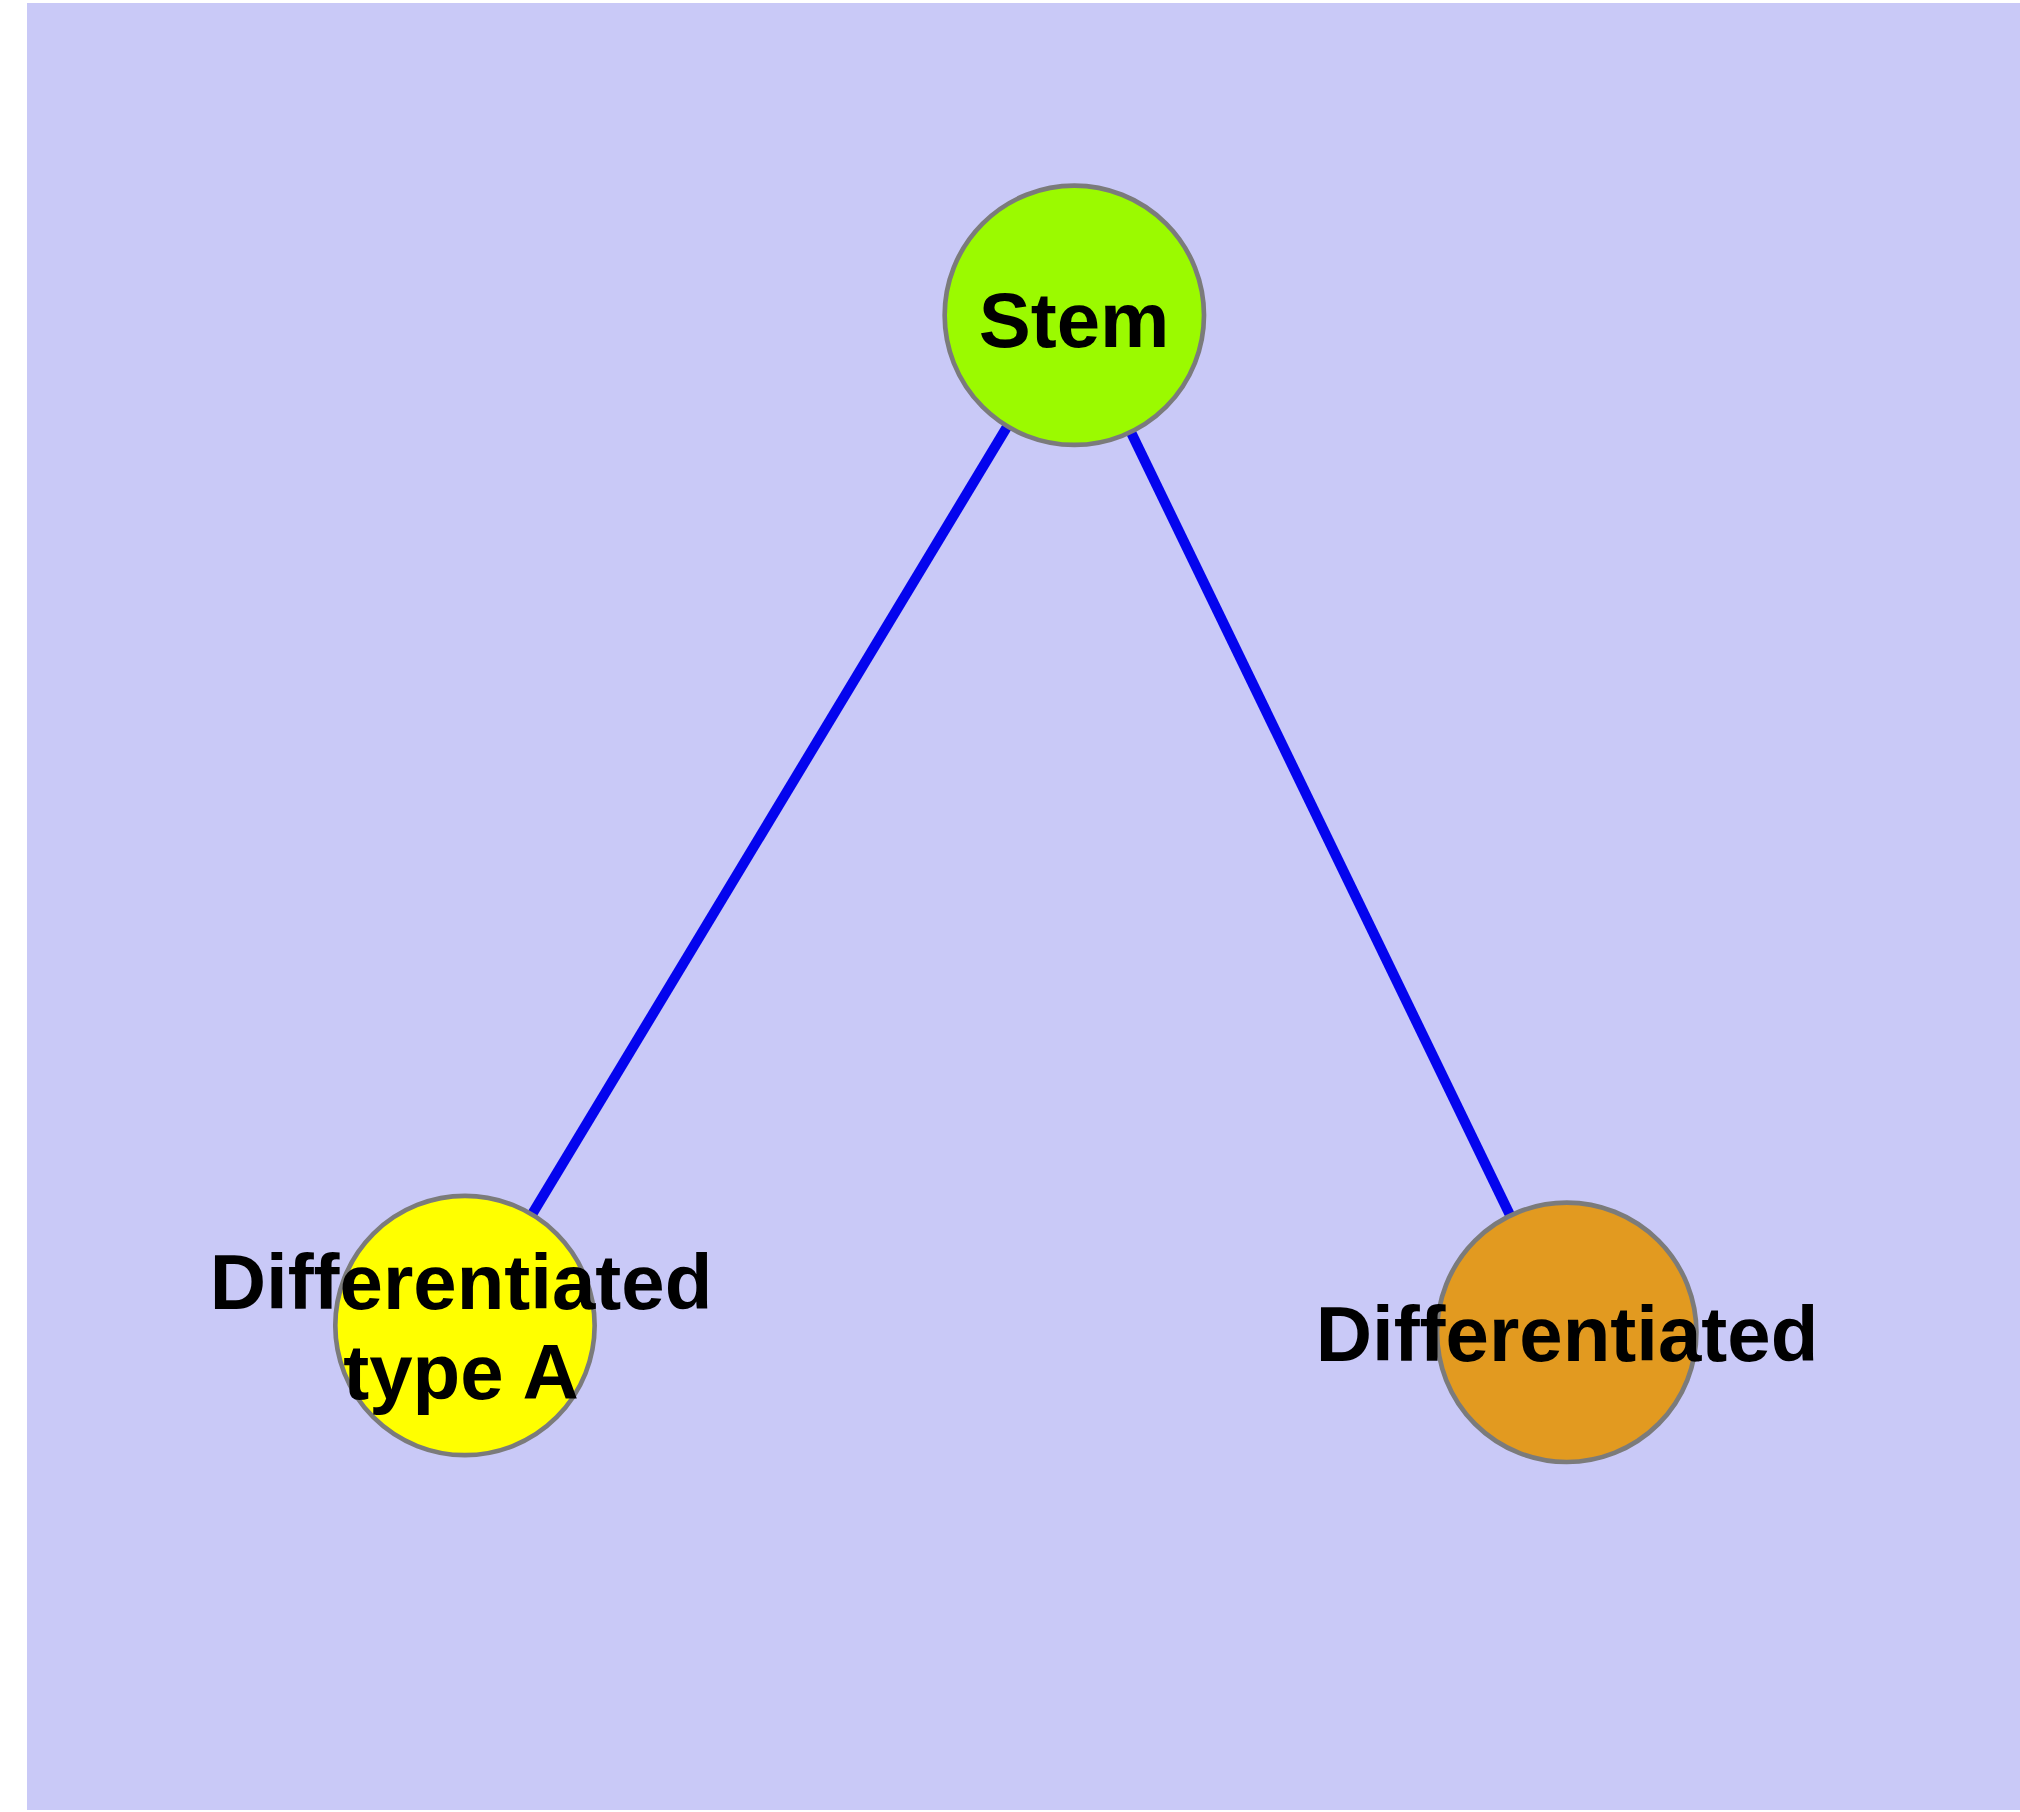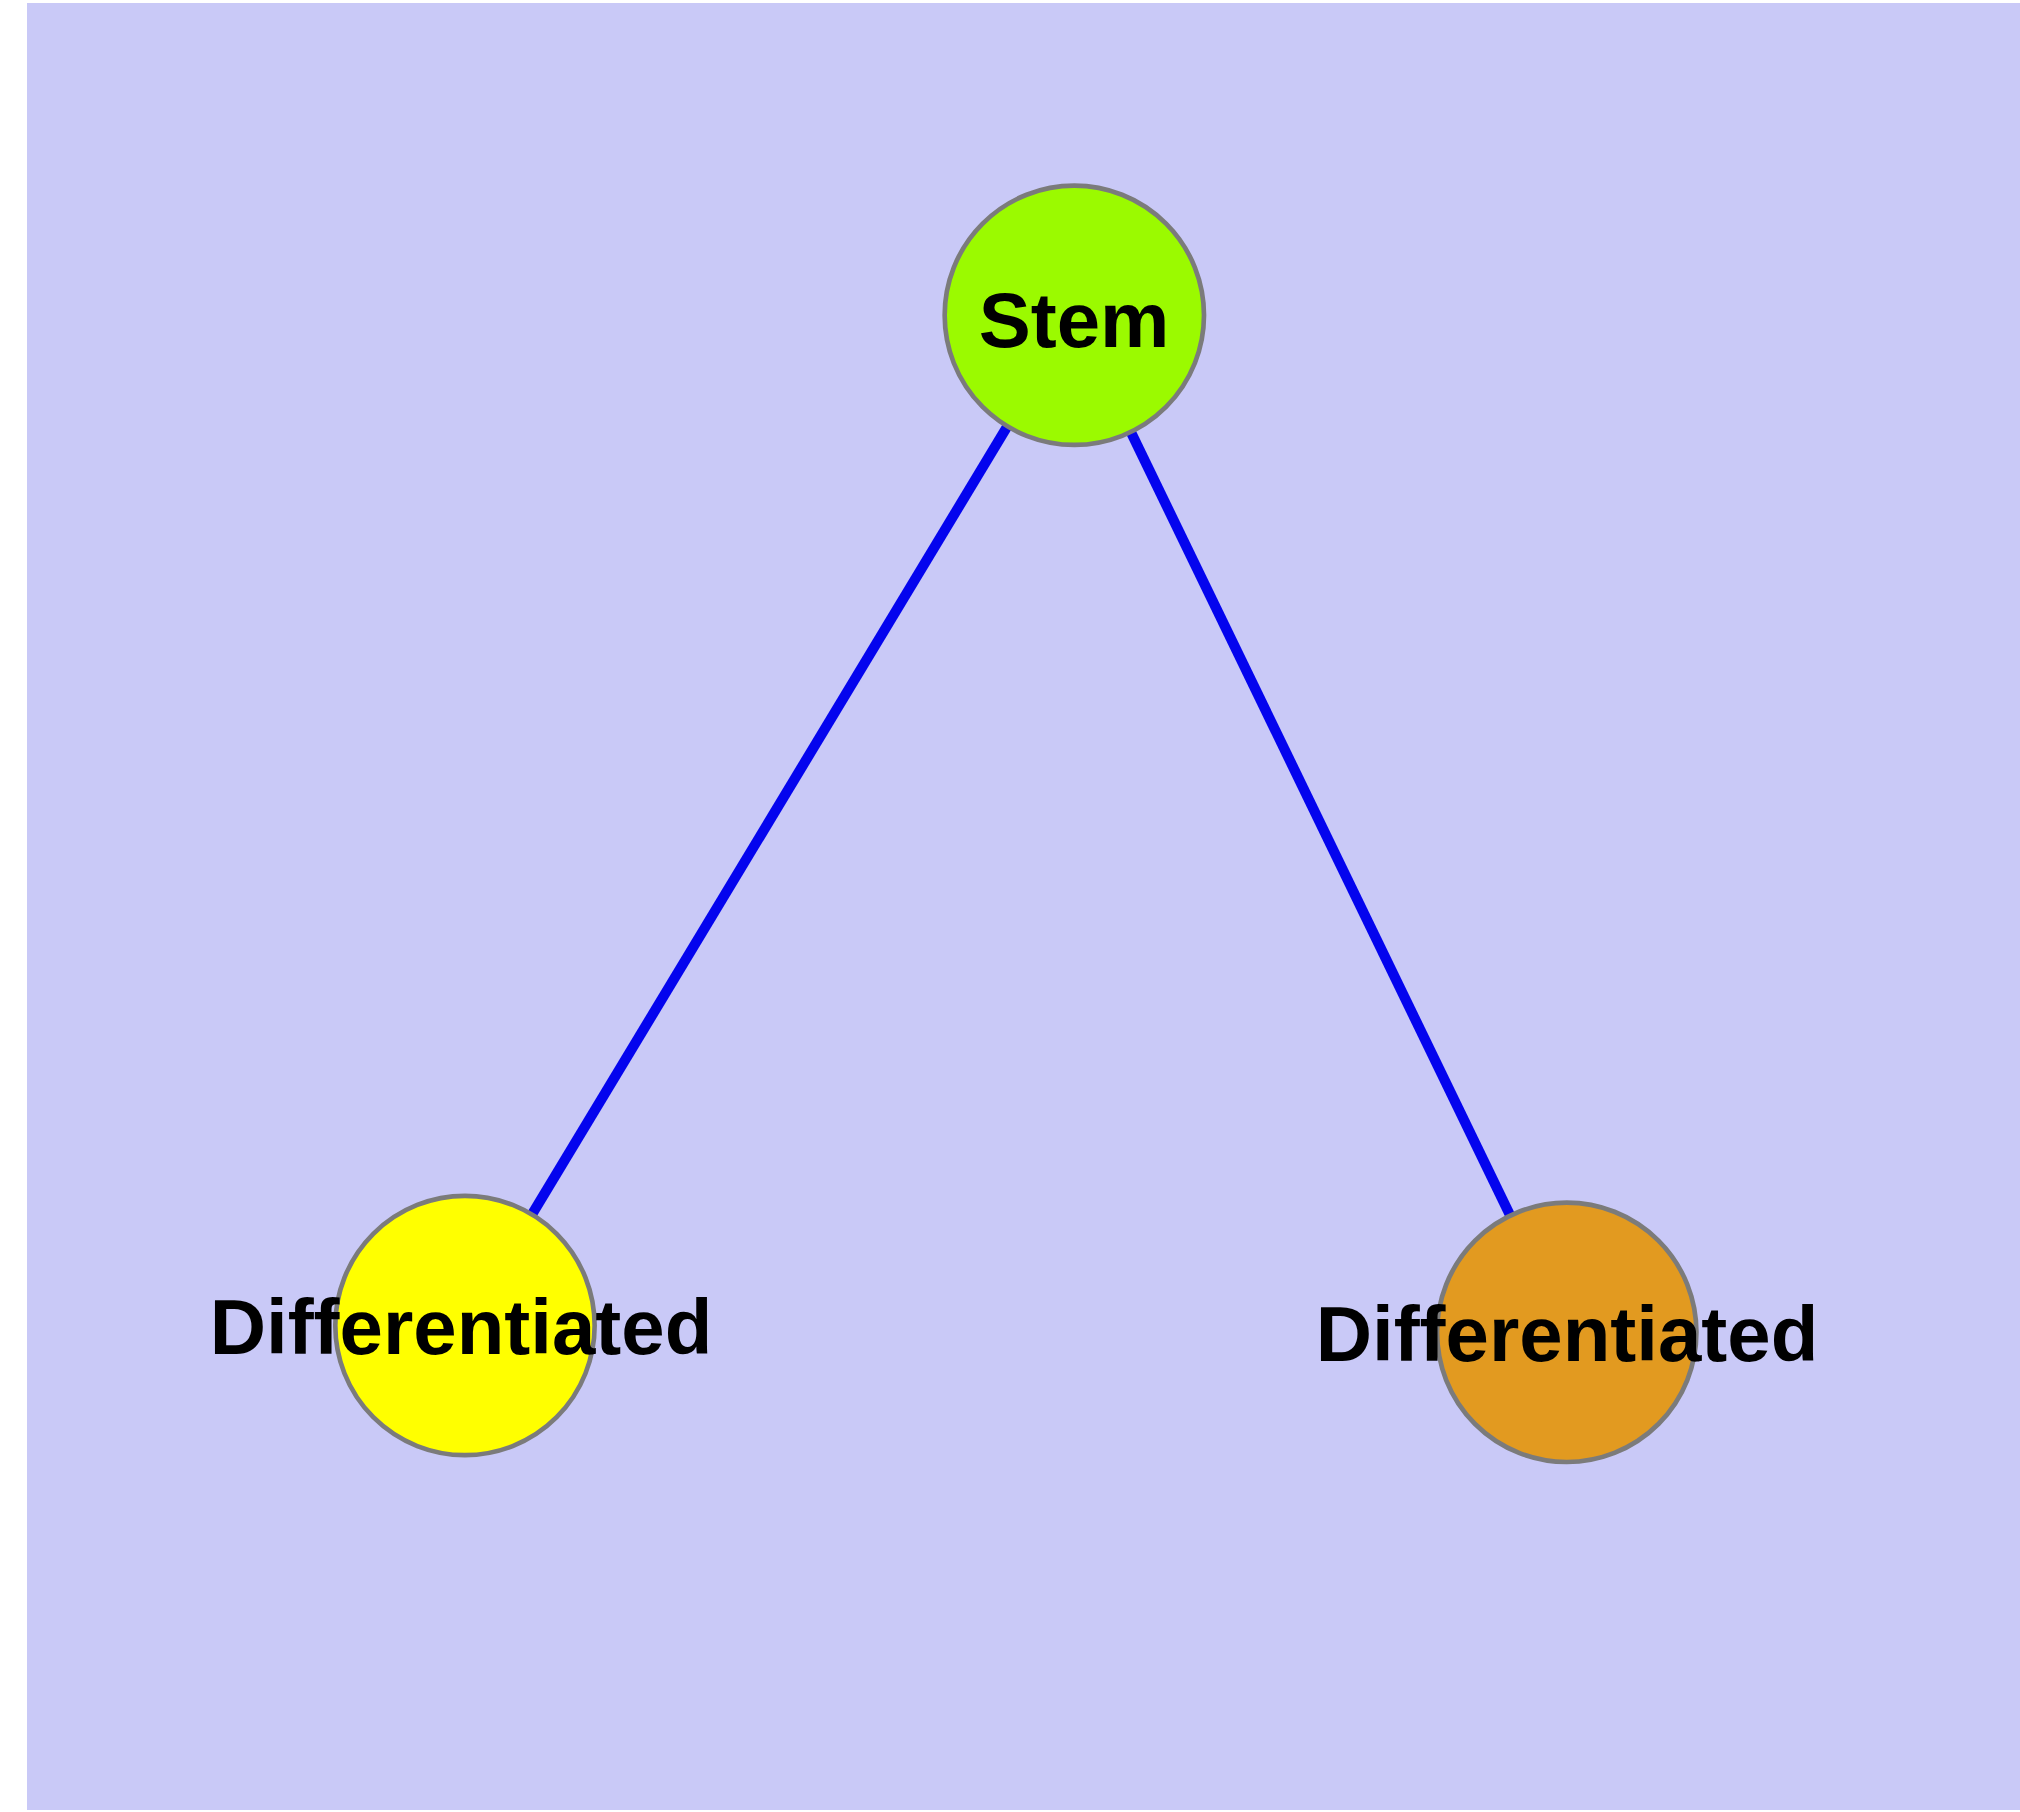--- a/index.html
+++ b/index.html
@@ -72,19 +72,20 @@
     <circle class="node" cx="520" cy="1564" r="153" fill="#ffff00"></circle>
     <circle class="node" cx="1820" cy="1572" r="153" fill="#e29a20"></circle>
   </svg>
 
   <div class="node-label" style="left:1050px; top:320px;">
     <span>Stem</span>
   </div>
 
   <div class="node-label" style="left:437px; top:1327px;">
     <span>Differentiated</span>
+    <span>type A</span>
   </div>
 
   <div class="node-label" style="left:1543px; top:1334px;">
     <span>Differentiated</span>
   </div>
 </div>
 
 
 </body></html>

